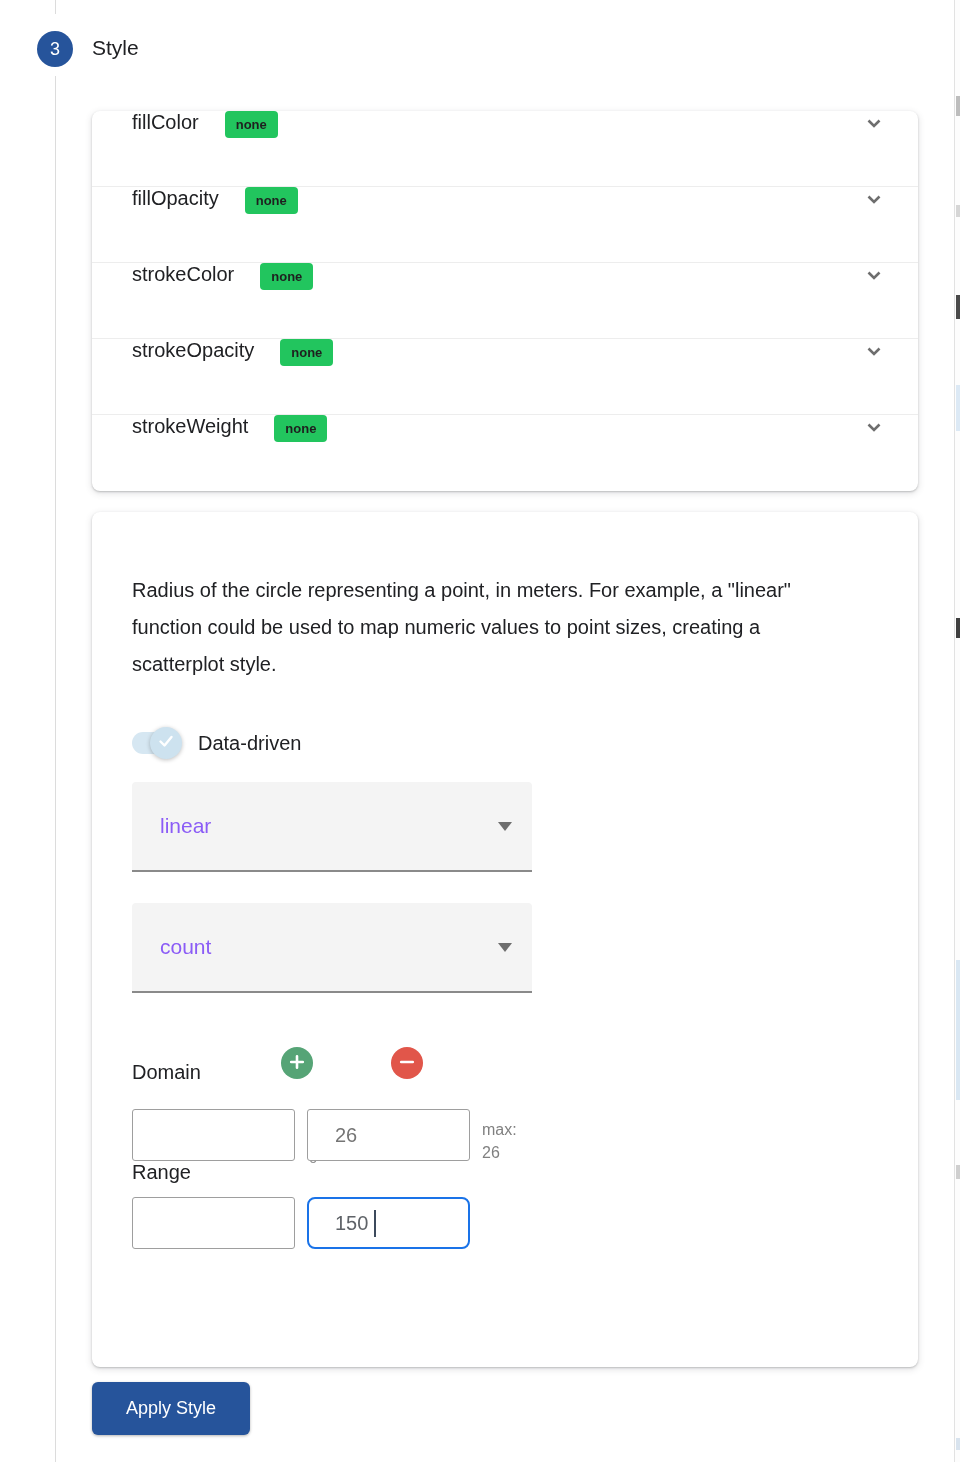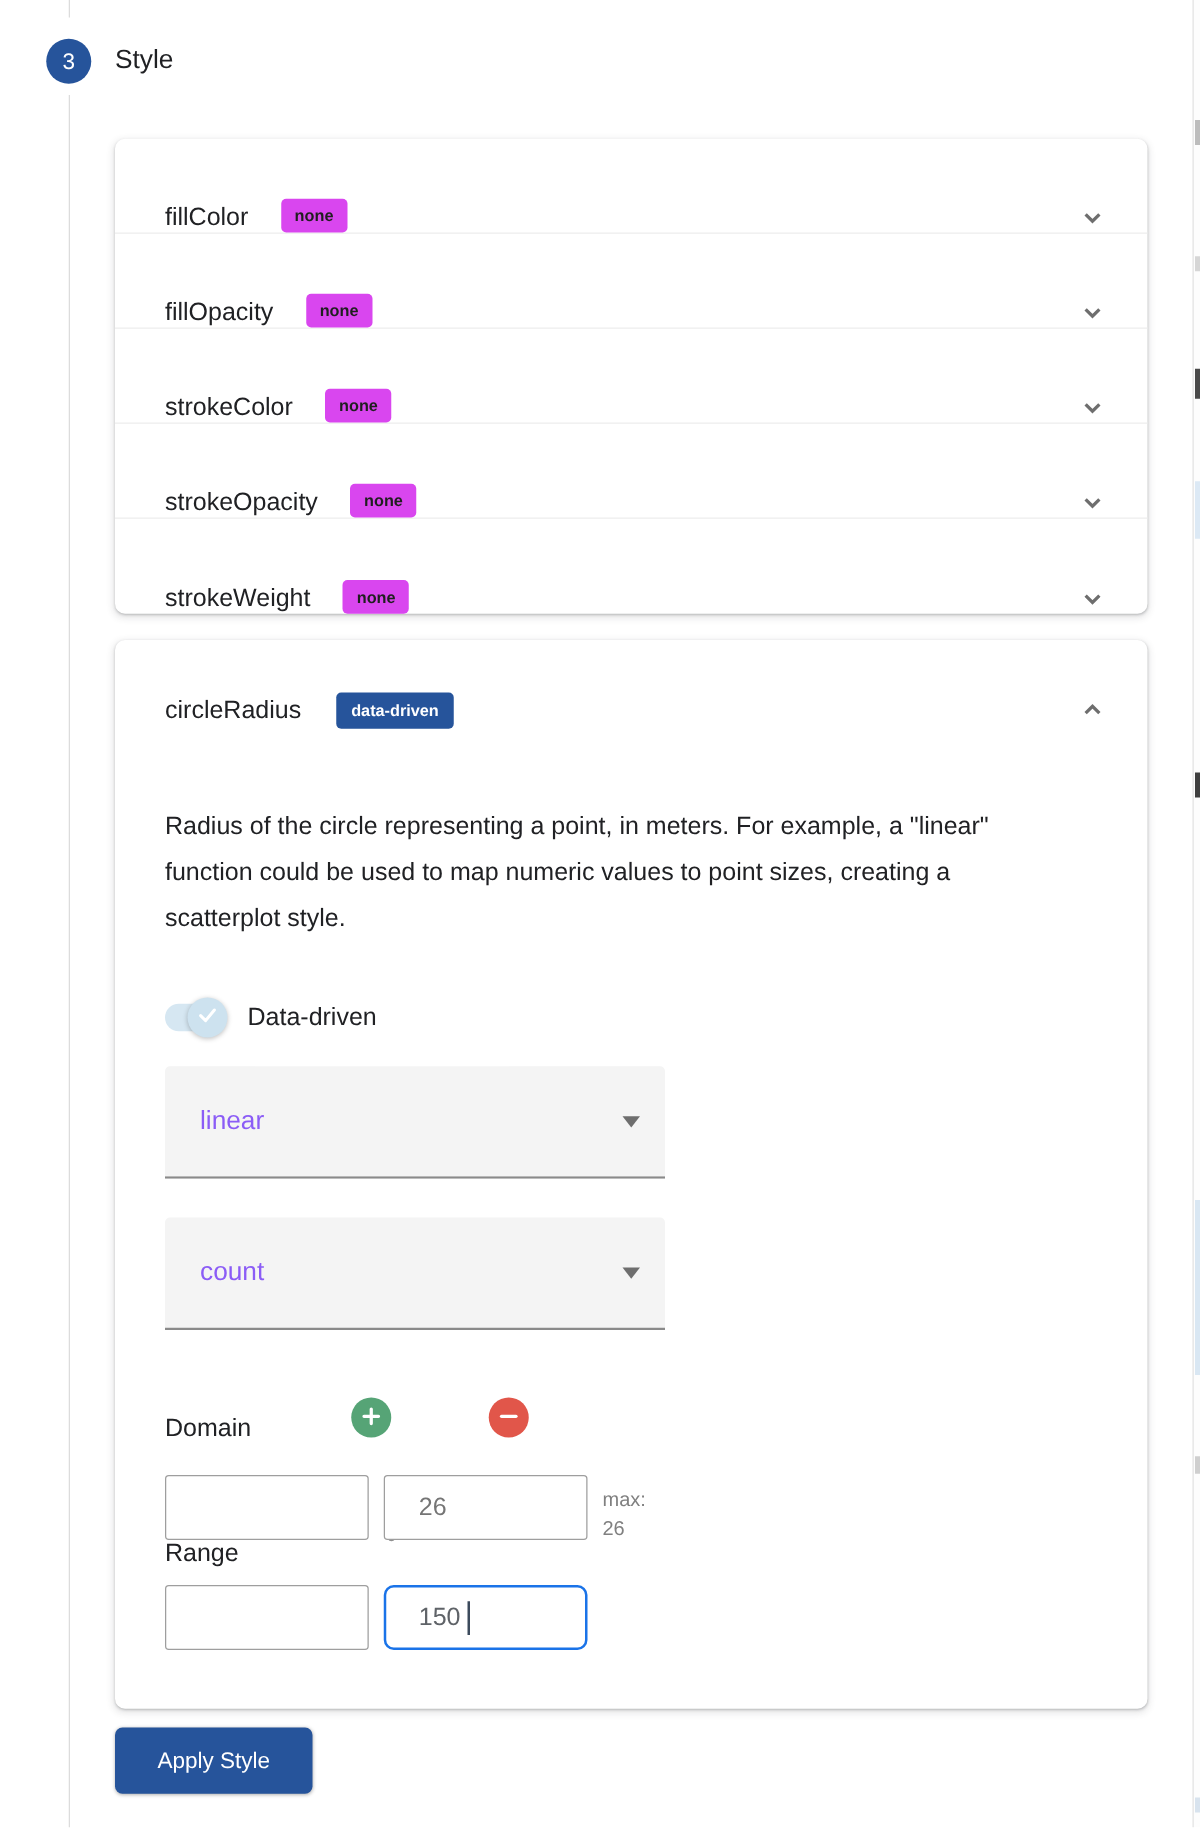--- a/index.html
+++ b/index.html
@@ -28,27 +28,27 @@
   .card {
     position: absolute; left: 92px; width: 826px; background: #fff;
     border-radius: 8px;
     box-shadow: 0 1px 2px rgba(60,64,67,.28), 0 2px 6px 1px rgba(60,64,67,.13);
   }
   #properties-card { top: 111px; }
   #circle-card { top: 512px; height: 855px; padding: 0 40px; }
 
   
   .prop-row {
-    height: 76px; display: flex; align-items: flex-end;
+    height: 76px; display: flex; align-items: flex-start;
     padding: 0 32px 0 40px; border-bottom: 1px solid #ededed; cursor: pointer;
   }
   .prop-row:last-child { border-bottom: none; }
   .prop-label { font-size: 20px; color: #202124; }
   .badge-none {
-    margin-left: 26px; background: #d946ef; color: #1f1f1f;
+    margin-left: 26px; background: #22c55e; color: #1f1f1f;
     font-size: 13px; font-weight: 700; padding: 6px 11px; border-radius: 4px;
   }
   .row-spacer { flex: 1; }
   .chev { width: 24px; height: 24px; display: block; }
 
   
   .cr-header { display: flex; align-items: center; margin-top: 42px; position: relative; }
   .cr-title { font-size: 20px; color: #202124; }
   .badge-datadriven {
     margin-left: 28px; background: #26549b; color: #fff;
@@ -190,31 +190,20 @@
       <span>
         <svg class="chev" viewBox="0 0 24 24">
             <polyline points="6.5,9.5 12,15 17.5,9.5" fill="none" stroke="#6e6e6e" stroke-width="2.6"></polyline>
           </svg>
       </span>
     </div>
   </div>
 
   <div class="card" id="circle-card">
 
-    <div class="cr-header">
-      <span class="cr-title">circleRadius</span>
-      <span class="badge-datadriven">data-driven</span>
-      <button class="cr-collapse">
-        <span>
-          <svg class="chev" viewBox="0 0 24 24">
-              <polyline points="6.5,14.5 12,9 17.5,14.5" fill="none" stroke="#6e6e6e" stroke-width="2.6"></polyline>
-            </svg>
-        </span>
-      </button>
-    </div>
 
     <p class="cr-desc">Radius of the circle representing a point, in meters. For example, a "linear" function could be used to map numeric values to point sizes, creating a scatterplot style.</p>
 
     <div class="toggle-row">
       <span class="switch">
         <span class="switch-track"></span>
         <span class="switch-thumb">
           <span>
             <svg width="20" height="20" viewBox="0 0 20 20">
                 <polyline points="4.5,10.5 8.5,14.5 15.5,6" fill="none" stroke="#fff" stroke-width="2.4" stroke-linecap="round" stroke-linejoin="round"></polyline>

